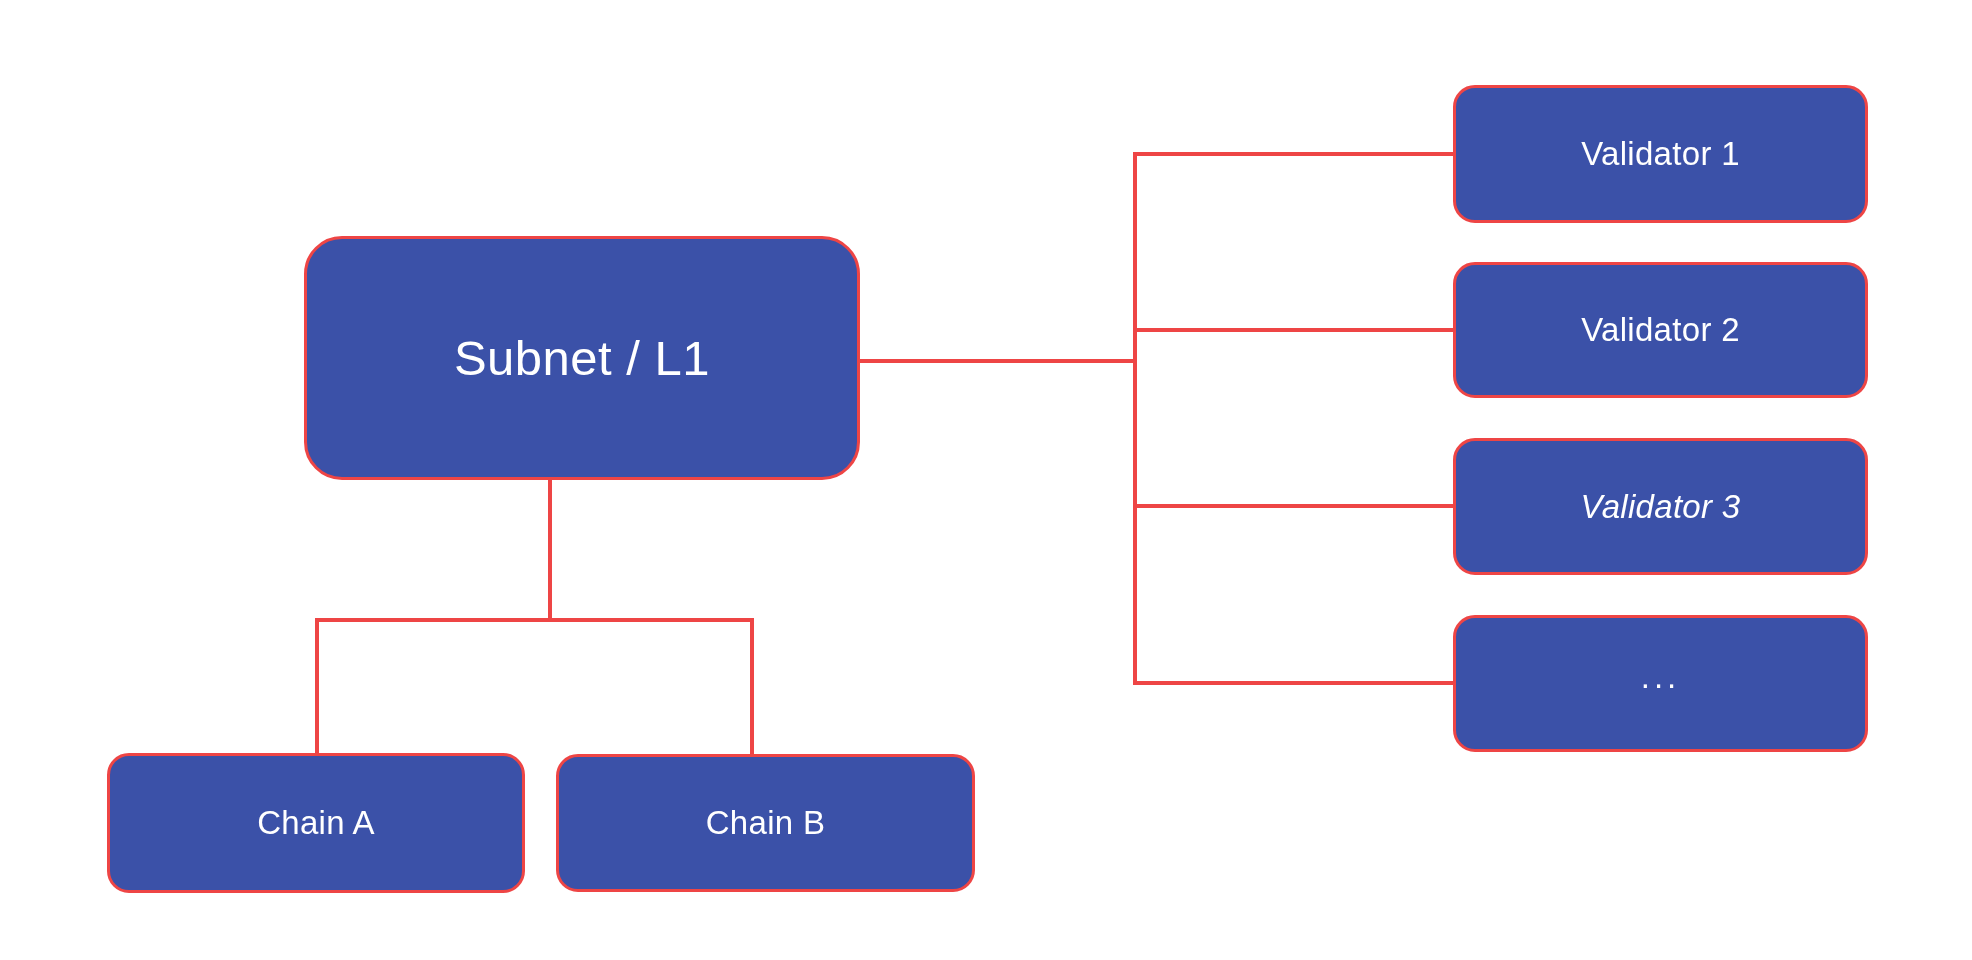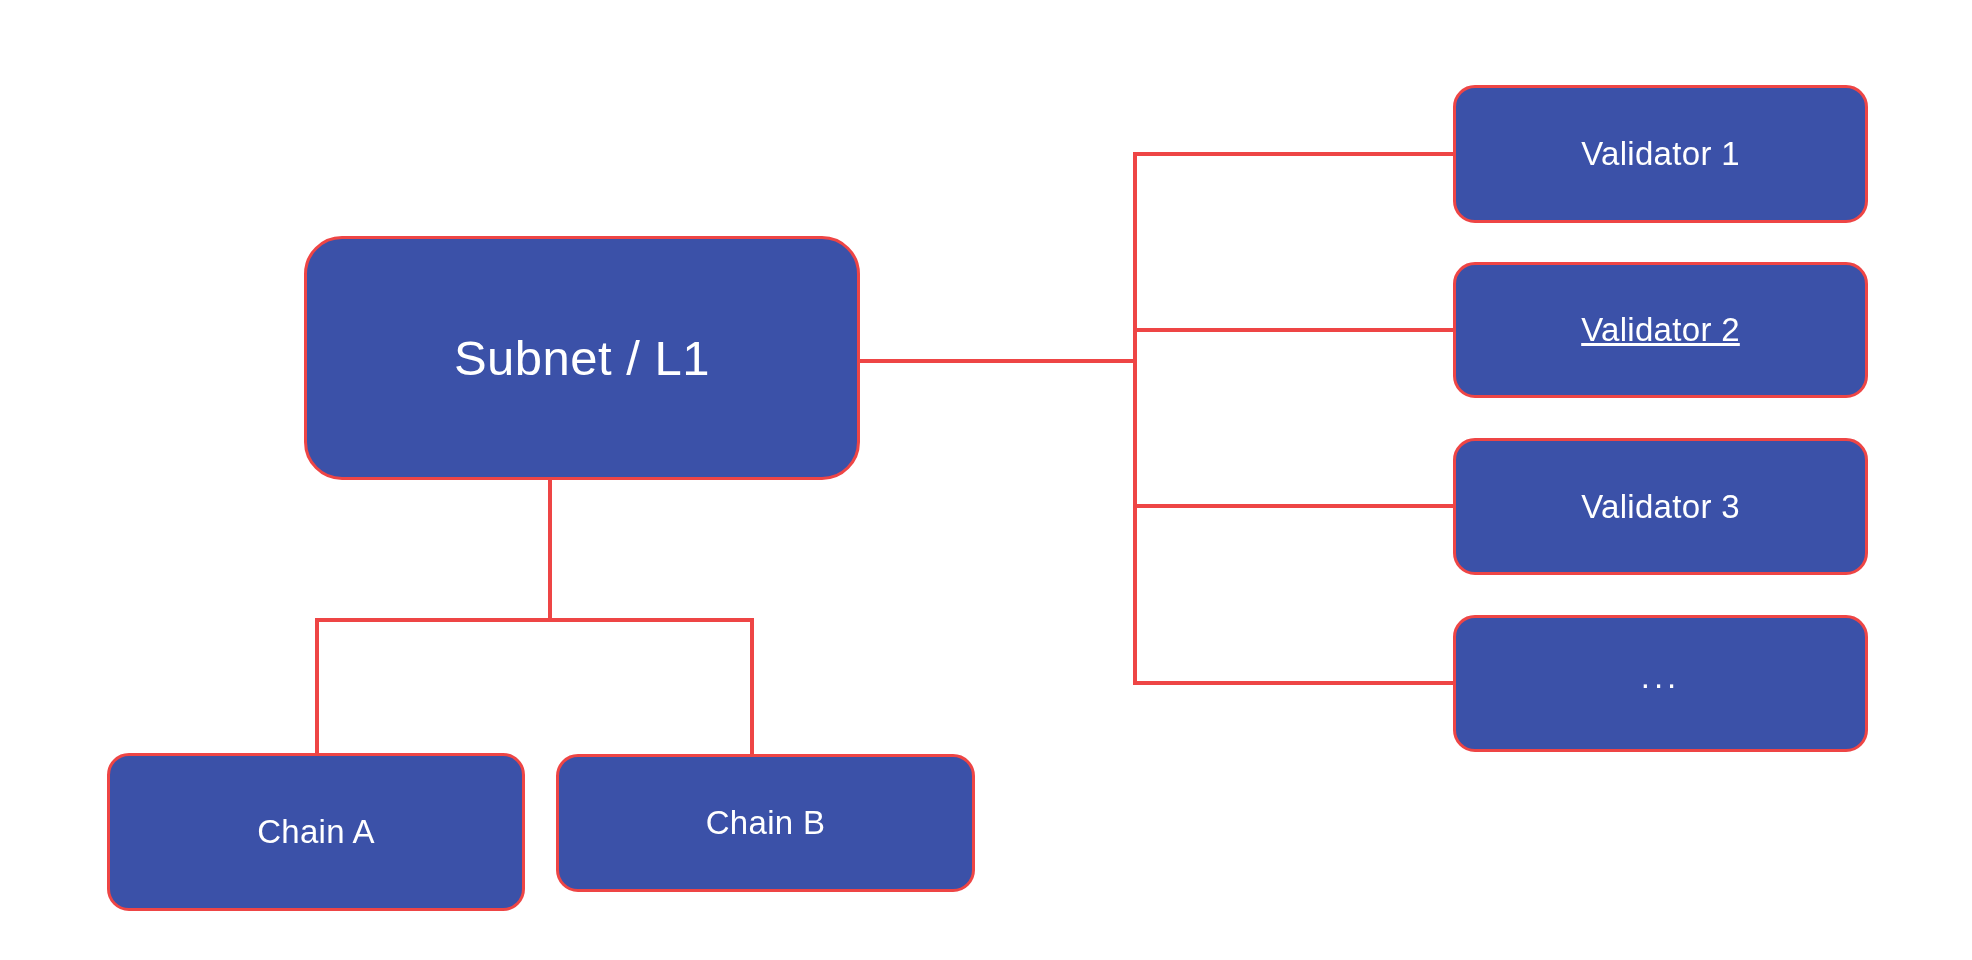--- a/index.html
+++ b/index.html
@@ -68,33 +68,33 @@
   <div class="v-line" style="left:750px;  top:618px; height:138px;"></div>
 
   <div class="node node-large" style="left:272px; top:236px; width:556px; height:244px;">
     <span>Subnet / L1</span>
   </div>
 
   <div class="node node-small" style="left:1453px; top:85px; width:415px; height:138px;">
     <span>Validator 1</span>
   </div>
 
-  <div class="node node-small" style="left:1453px; top:262px; width:415px; height:136px;text-decoration:underline;">
+  <div class="node node-small" style="left:1453px; top:262px; width:415px; height:136px;">
     <span>Validator 2</span>
   </div>
 
-  <div class="node node-small" style="left:1453px; top:438px; width:415px; height:137px;">
+  <div class="node node-small" style="left:1453px; top:438px; width:415px; height:137px;font-style:italic;">
     <span>Validator 3</span>
   </div>
 
   <div class="node node-small" style="left:1453px; top:615px; width:415px; height:137px;">
     <span class="dots-label">...</span>
   </div>
 
-  <div class="node node-small" style="left:107px; top:753px; width:418px; height:158px;">
+  <div class="node node-small" style="left:107px; top:753px; width:418px; height:140px;">
     <span>Chain A</span>
   </div>
 
   <div class="node node-small" style="left:556px; top:754px; width:419px; height:138px;">
     <span>Chain B</span>
   </div>
 
 </div>
 
 </body></html>

